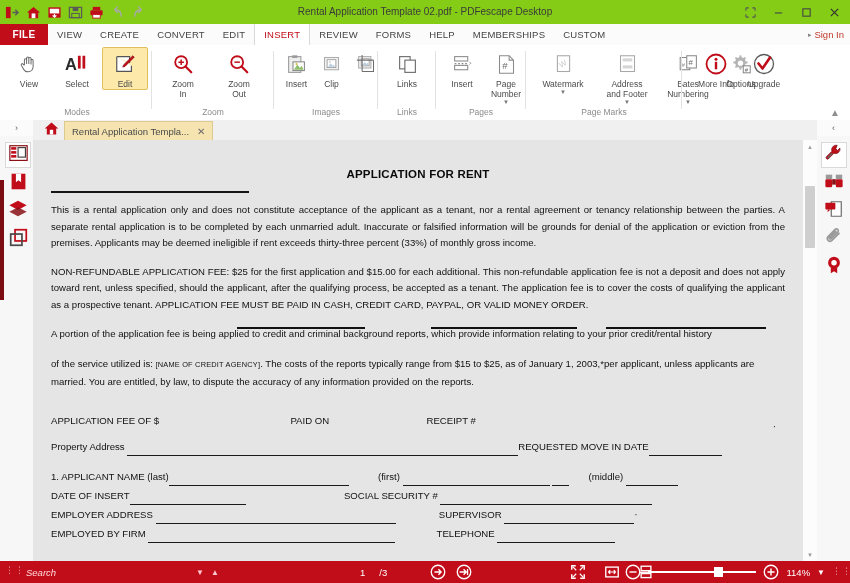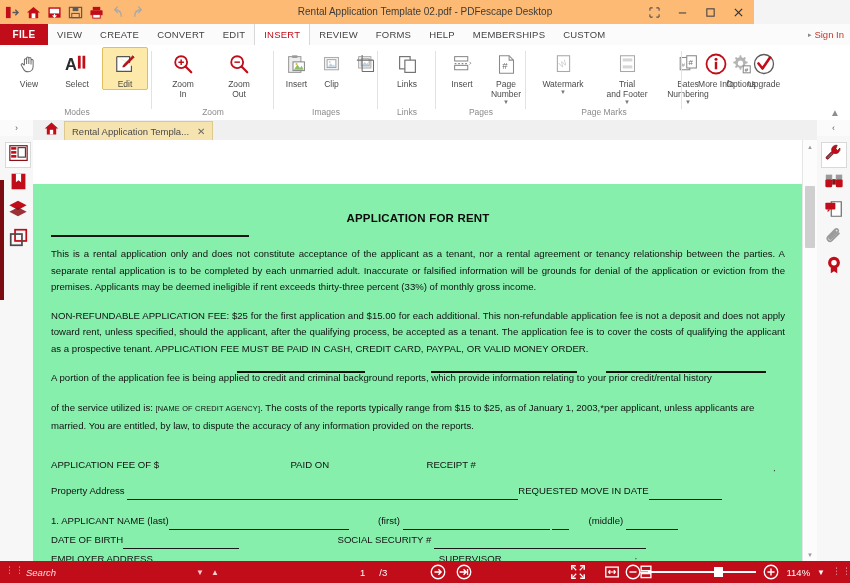--- a/index.html
+++ b/index.html
@@ -5,21 +5,21 @@
   html,body{margin:0;padding:0;}
   body{
     width:850px;height:583px;overflow:hidden;
     font-family:"Liberation Sans", sans-serif;
     background:#ffffff;
     -webkit-font-smoothing:antialiased;
   }
   #app{position:relative;width:850px;height:583px;background:#f4f4f4;overflow:hidden;}
 
   
-  .titlebar{position:absolute;left:0;top:0;width:754px;height:24px;background:#fdba74;border-bottom:1px solid #e9e9e9;}
+  .titlebar{position:absolute;left:0;top:0;width:850px;height:24px;background:#84cc16;border-bottom:1px solid #e9e9e9;}
   .qat{position:absolute;left:4px;top:2px;height:20px;display:flex;align-items:center;gap:4px;}
   .qat .qicon{width:17px;height:17px;display:flex;align-items:center;justify-content:center;cursor:pointer;}
   .qat .qicon svg{display:block;}
   .titletext{position:absolute;left:0;top:0;width:850px;height:24px;line-height:24px;text-align:center;font-size:10px;color:#3b3b3b;pointer-events:none;}
   .winbtns{position:absolute;right:2px;top:0;height:24px;display:flex;align-items:center;gap:0;}
   .winbtn{width:28px;height:24px;display:flex;align-items:center;justify-content:center;cursor:pointer;color:#4a4a4a;font-size:11px;}
   .winbtn.close{color:#3a3a3a;}
 
   
   .menubar{position:absolute;left:0;top:24px;width:850px;height:21px;background:#fbfbfb;border-bottom:1px solid #d8d8d8;}
@@ -60,21 +60,21 @@
 
   
   .doctabs{position:absolute;left:33px;top:0;right:33px;height:20px;background:#f0f0f0;border-bottom:1px solid #d4d4d4;}
   .home-tab{position:absolute;left:7px;top:1px;width:22px;height:18px;display:flex;align-items:center;justify-content:center;cursor:pointer;}
   .doctab{position:absolute;left:31px;top:1px;height:18px;background:#f5e3b0;border:1px solid #ddc98d;border-bottom:none;display:flex;align-items:center;gap:8px;padding:0 7px;cursor:pointer;}
   .doctab .t{font-size:9.5px;color:#4a4a4a;white-space:nowrap;}
   .doctab .x{font-size:10px;color:#6a6a6a;cursor:pointer;}
 
   
   .canvas{position:absolute;left:33px;top:20px;right:33px;bottom:0;background:#ffffff;overflow:hidden;}
-  .page{position:absolute;left:0;top:0;right:14px;bottom:0;background:#86efac;overflow:hidden;margin-top:44px;}
+  .page{position:absolute;left:0;top:0;right:14px;bottom:0;background:#e5e5e5;overflow:hidden;}
 
   
   .vsb{position:absolute;right:0;top:0;width:14px;bottom:0;background:#fcfcfc;border-left:1px solid #e6e6e6;}
   .vsb .up,.vsb .dn{position:absolute;left:0;width:14px;height:13px;display:flex;align-items:center;justify-content:center;font-size:6px;color:#9a9a9a;cursor:pointer;}
   .vsb .up{top:0;}
   .vsb .dn{bottom:0;}
   .vsb .thumb{position:absolute;left:2px;top:46px;width:10px;height:62px;background:#cfcfcf;border-radius:1px;cursor:pointer;}
 
   
   .doc{position:absolute;left:0;top:0;width:100%;padding:0;color:#111;}
@@ -363,21 +363,21 @@
           <span class="caret">▼</span>
         </div>
         <div class="rbtn" style="width:58px;">
           <span class="ic">
             <svg width="21" height="21" viewBox="0 0 24 24">
                 <rect x="4" y="2" width="16" height="18" fill="#fff" stroke="#a8a8a8" stroke-width="1.2"></rect>
                 <rect x="6.5" y="5" width="11" height="3.5" fill="#d6d6d6"></rect>
                 <rect x="6.5" y="13" width="11" height="3.5" fill="#d6d6d6"></rect>
               </svg>
           </span>
-          <span class="lb">Trial</span>
+          <span class="lb">Address</span>
           <span class="lb2">and Footer</span>
           <span class="caret">▼</span>
         </div>
         <div class="rbtn" style="width:54px;">
           <span class="ic">
             <svg width="21" height="21" viewBox="0 0 24 24">
                 <rect x="2.5" y="4" width="11" height="14" fill="#fff" stroke="#8a8a8a" stroke-width="1.2"></rect>
                 <rect x="10" y="2" width="11" height="14" fill="#fff" stroke="#8a8a8a" stroke-width="1.2"></rect>
                 <text x="12" y="12" font-family="Liberation Sans, sans-serif" font-size="9" fill="#6a6a6a">#</text>
                 <text x="4" y="15" font-family="Liberation Sans, sans-serif" font-size="7" fill="#9a9a9a">#</text>
@@ -576,21 +576,21 @@
 
               <div class="fld-row" style="margin-top:11px;">
                 <span>1. APPLICANT NAME (last)</span><span class="ul" style="width:180px;"></span>
                 <span style="display:inline-block;width:24px;"></span>
                 <span>(first)</span> <span class="ul" style="width:147px;"></span> <span class="ul" style="width:17px;"></span>
                 <span style="display:inline-block;width:14px;"></span>
                 <span>(middle)</span> <span class="ul" style="width:52px;"></span>
               </div>
 
               <div class="fld-row">
-                <span>DATE OF BIRTH</span><span class="ul" style="width:116px;"></span>
+                <span>DATE OF INSERT</span><span class="ul" style="width:116px;"></span>
                 <span style="display:inline-block;width:93px;"></span>
                 <span>SOCIAL  SECURITY #</span> <span class="ul" style="width:212px;"></span>
               </div>
 
 
               <div class="fld-row">
                 <span>EMPLOYER  ADDRESS</span> <span class="ul" style="width:240px;"></span>
                 <span style="display:inline-block;width:38px;"></span>
                 <span>SUPERVISOR</span> <span class="ul" style="width:130px;"></span><span style="font-size:10px;color:#333;">·</span>
               </div>

